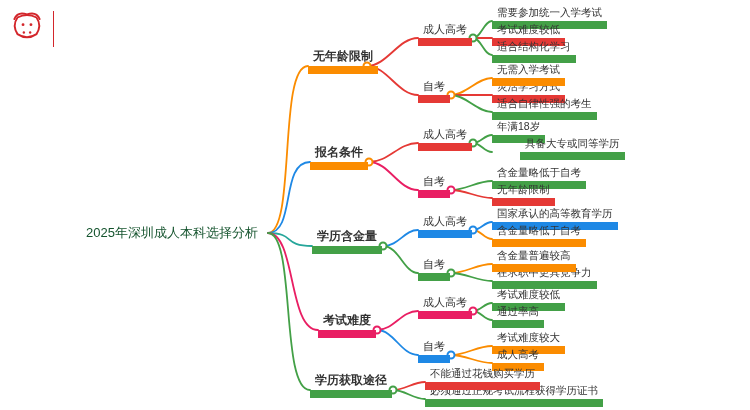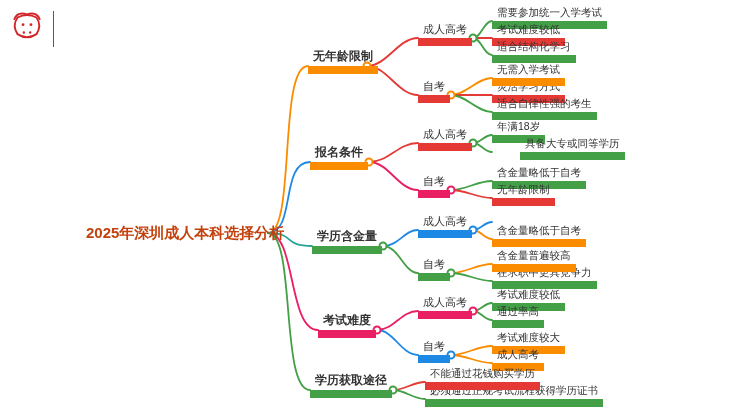--- a/index.html
+++ b/index.html
@@ -9,21 +9,21 @@
   svg.links path{fill:none;stroke-width:1.8;stroke-linecap:round;}
   svg.links circle{fill:#ffffff;stroke-width:2;}
   .s-red{stroke:#e53935}.s-orange{stroke:#fb8c00}.s-green{stroke:#43a047}
   .s-blue{stroke:#1e88e5}.s-pink{stroke:#e91e63}.s-teal{stroke:#26a69a}
   .node{position:absolute;color:#333;border-bottom:8px solid #0369a1;padding:0 5px 2px;white-space:nowrap;}
   .u-red{border-color:#e53935}.u-orange{border-color:#fb8c00}.u-green{border-color:#43a047}
   .u-blue{border-color:#1e88e5}.u-pink{border-color:#e91e63}
   .main{font-size:12px;font-weight:bold;line-height:15px;}
   .sub{font-size:11px;line-height:14px;}
   .leaf{font-size:10.5px;line-height:13px;}
-  .center{position:absolute;font-size:15px;font-weight:bold;color:#c2410c;white-space:nowrap;}
+  .center{position:absolute;font-size:13px;font-weight:normal;color:#14532d;white-space:nowrap;}
   .logo{position:absolute;left:8px;top:8px;display:flex;align-items:center;gap:7px;}
   .logo-divider{width:1px;height:36px;background:#d3262b;}
   .logo-text{display:flex;flex-direction:column;}
   .logo-title{color:#d3262b;font-weight:bold;font-size:15px;line-height:19px;}
   .logo-url{color:#d3262b;font-size:10.5px;line-height:14px;}
 </style>
 </head>
 <body>
 
 <div class="canvas">
@@ -120,20 +120,21 @@
   <div class="node leaf u-green" style="left:492px;top:97px;">适合自律性强的考生</div>
 
   <div class="node sub u-red" style="left:418px;top:127px;">成人高考</div>
   <div class="node leaf u-green" style="left:492px;top:120px;">年满18岁</div>
   <div class="node leaf u-green" style="left:520px;top:137px;">具备大专或同等学历</div>
   <div class="node sub u-pink" style="left:418px;top:174px;">自考</div>
   <div class="node leaf u-green" style="left:492px;top:166px;">含金量略低于自考</div>
   <div class="node leaf u-red" style="left:492px;top:183px;">无年龄限制</div>
 
   <div class="node sub u-blue" style="left:418px;top:214px;">成人高考</div>
+  <div class="node leaf u-blue" style="left:492px;top:207px;">国家承认的高等教育学历</div>
   <div class="node leaf u-orange" style="left:492px;top:224px;text-align:center;">含金量略低于自考</div>
   <div class="node sub u-green" style="left:418px;top:257px;">自考</div>
   <div class="node leaf u-green" style="left:492px;top:266px;">在求职中更具竞争力</div>
   <div class="node leaf u-orange" style="left:492px;top:249px;">含金量普遍较高</div>
 
   <div class="node sub u-pink" style="left:418px;top:295px;">成人高考</div>
   <div class="node leaf u-green" style="left:492px;top:288px;">考试难度较低</div>
   <div class="node leaf u-green" style="left:492px;top:305px;">通过率高</div>
   <div class="node sub u-blue" style="left:418px;top:339px;">自考</div>
   <div class="node leaf u-orange" style="left:492px;top:331px;">考试难度较大</div>

